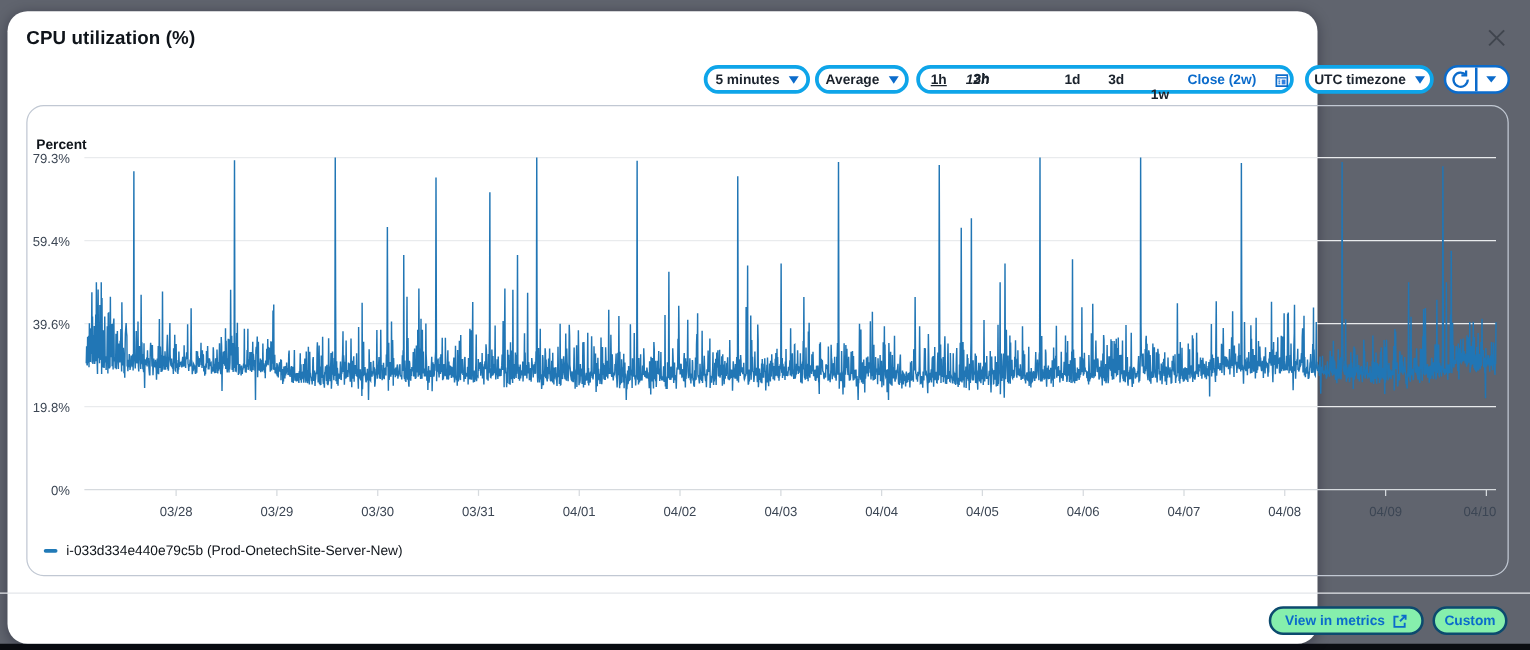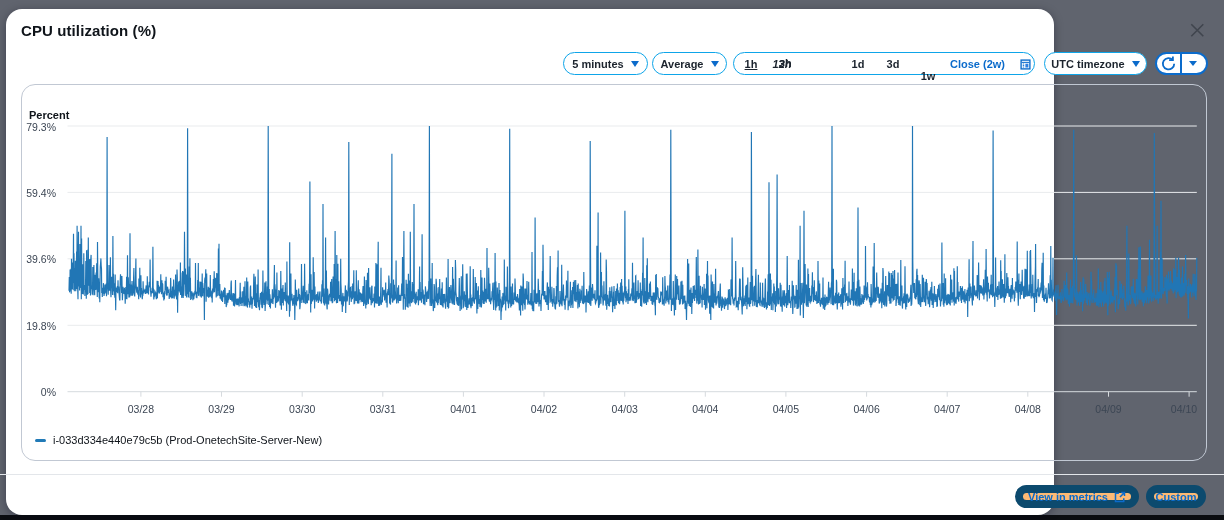--- a/index.html
+++ b/index.html
@@ -3,31 +3,31 @@
 <meta charset="utf-8">
 <style>
   * { margin:0; padding:0; box-sizing:border-box; }
   html,body { width:1224px; height:520px; overflow:hidden;
     font-family:"Liberation Sans", sans-serif; background:#60646e; }
   #blackbar { position:absolute; left:0; top:515px; width:1224px; height:5px; background:#0b0d11; }
   #modal { position:absolute; left:6px; top:9px; width:1048px; height:506px;
     background:#fff; border-radius:16px; box-shadow:0 2px 10px rgba(0,7,22,.35); }
   #title { position:absolute; left:15px; top:13px; font-size:15px; font-weight:bold; color:#0f141a; letter-spacing:0.1px;}
   #closex { position:absolute; left:1179px; top:9px; width:26px; height:26px; }
-  .btn { position:absolute; height:23px; border:1px solid #0ea5e9; border-radius:12px;
+  .btn { position:absolute; height:23px; border:3px solid #0ea5e9; border-radius:12px;
     background:#fff; display:flex; align-items:center; justify-content:center;
     font-size:11px; font-weight:bold; color:#1b232d; gap:7px; }
   .caret { width:0; height:0; border-left:4.5px solid transparent;
     border-right:4.5px solid transparent; border-top:6px solid #0b6bcb; margin-top:1px;}
   #card { position:absolute; left:15px; top:75px; width:1186px; height:377px;
     border:1px solid #c1c8d3; border-radius:14px; }
   .seg { white-space:nowrap; font-size:11px; font-weight:bold; color:#1b232d; }
   #footbtns { position:absolute; left:0; top:476px; width:1213px; height:39px; }
-  .fbtn { position:absolute; top:0px; height:23px; border:8px solid #0c4a6e; border-radius:12px;
-    background:#fdba74; color:#0b6bcb; font-size:11px; font-weight:bold;
+  .fbtn { position:absolute; top:0px; height:23px; border:2px solid #0c4a6e; border-radius:12px;
+    background:#86efac; color:#0b6bcb; font-size:11px; font-weight:bold;
     display:flex; align-items:center; justify-content:center; gap:6px;}
 </style>
 </head>
 <body>
 <div id="blackbar"></div>
 <div id="modal">
   <div id="title">CPU utilization (%)</div>
   <svg id="closex" viewBox="0 0 26 26">
       <path d="M6.3 6.3 L18.3 18.3 M18.3 6.3 L6.3 18.3" stroke="#40454e" stroke-width="1.6" fill="none"></path>
     </svg>

